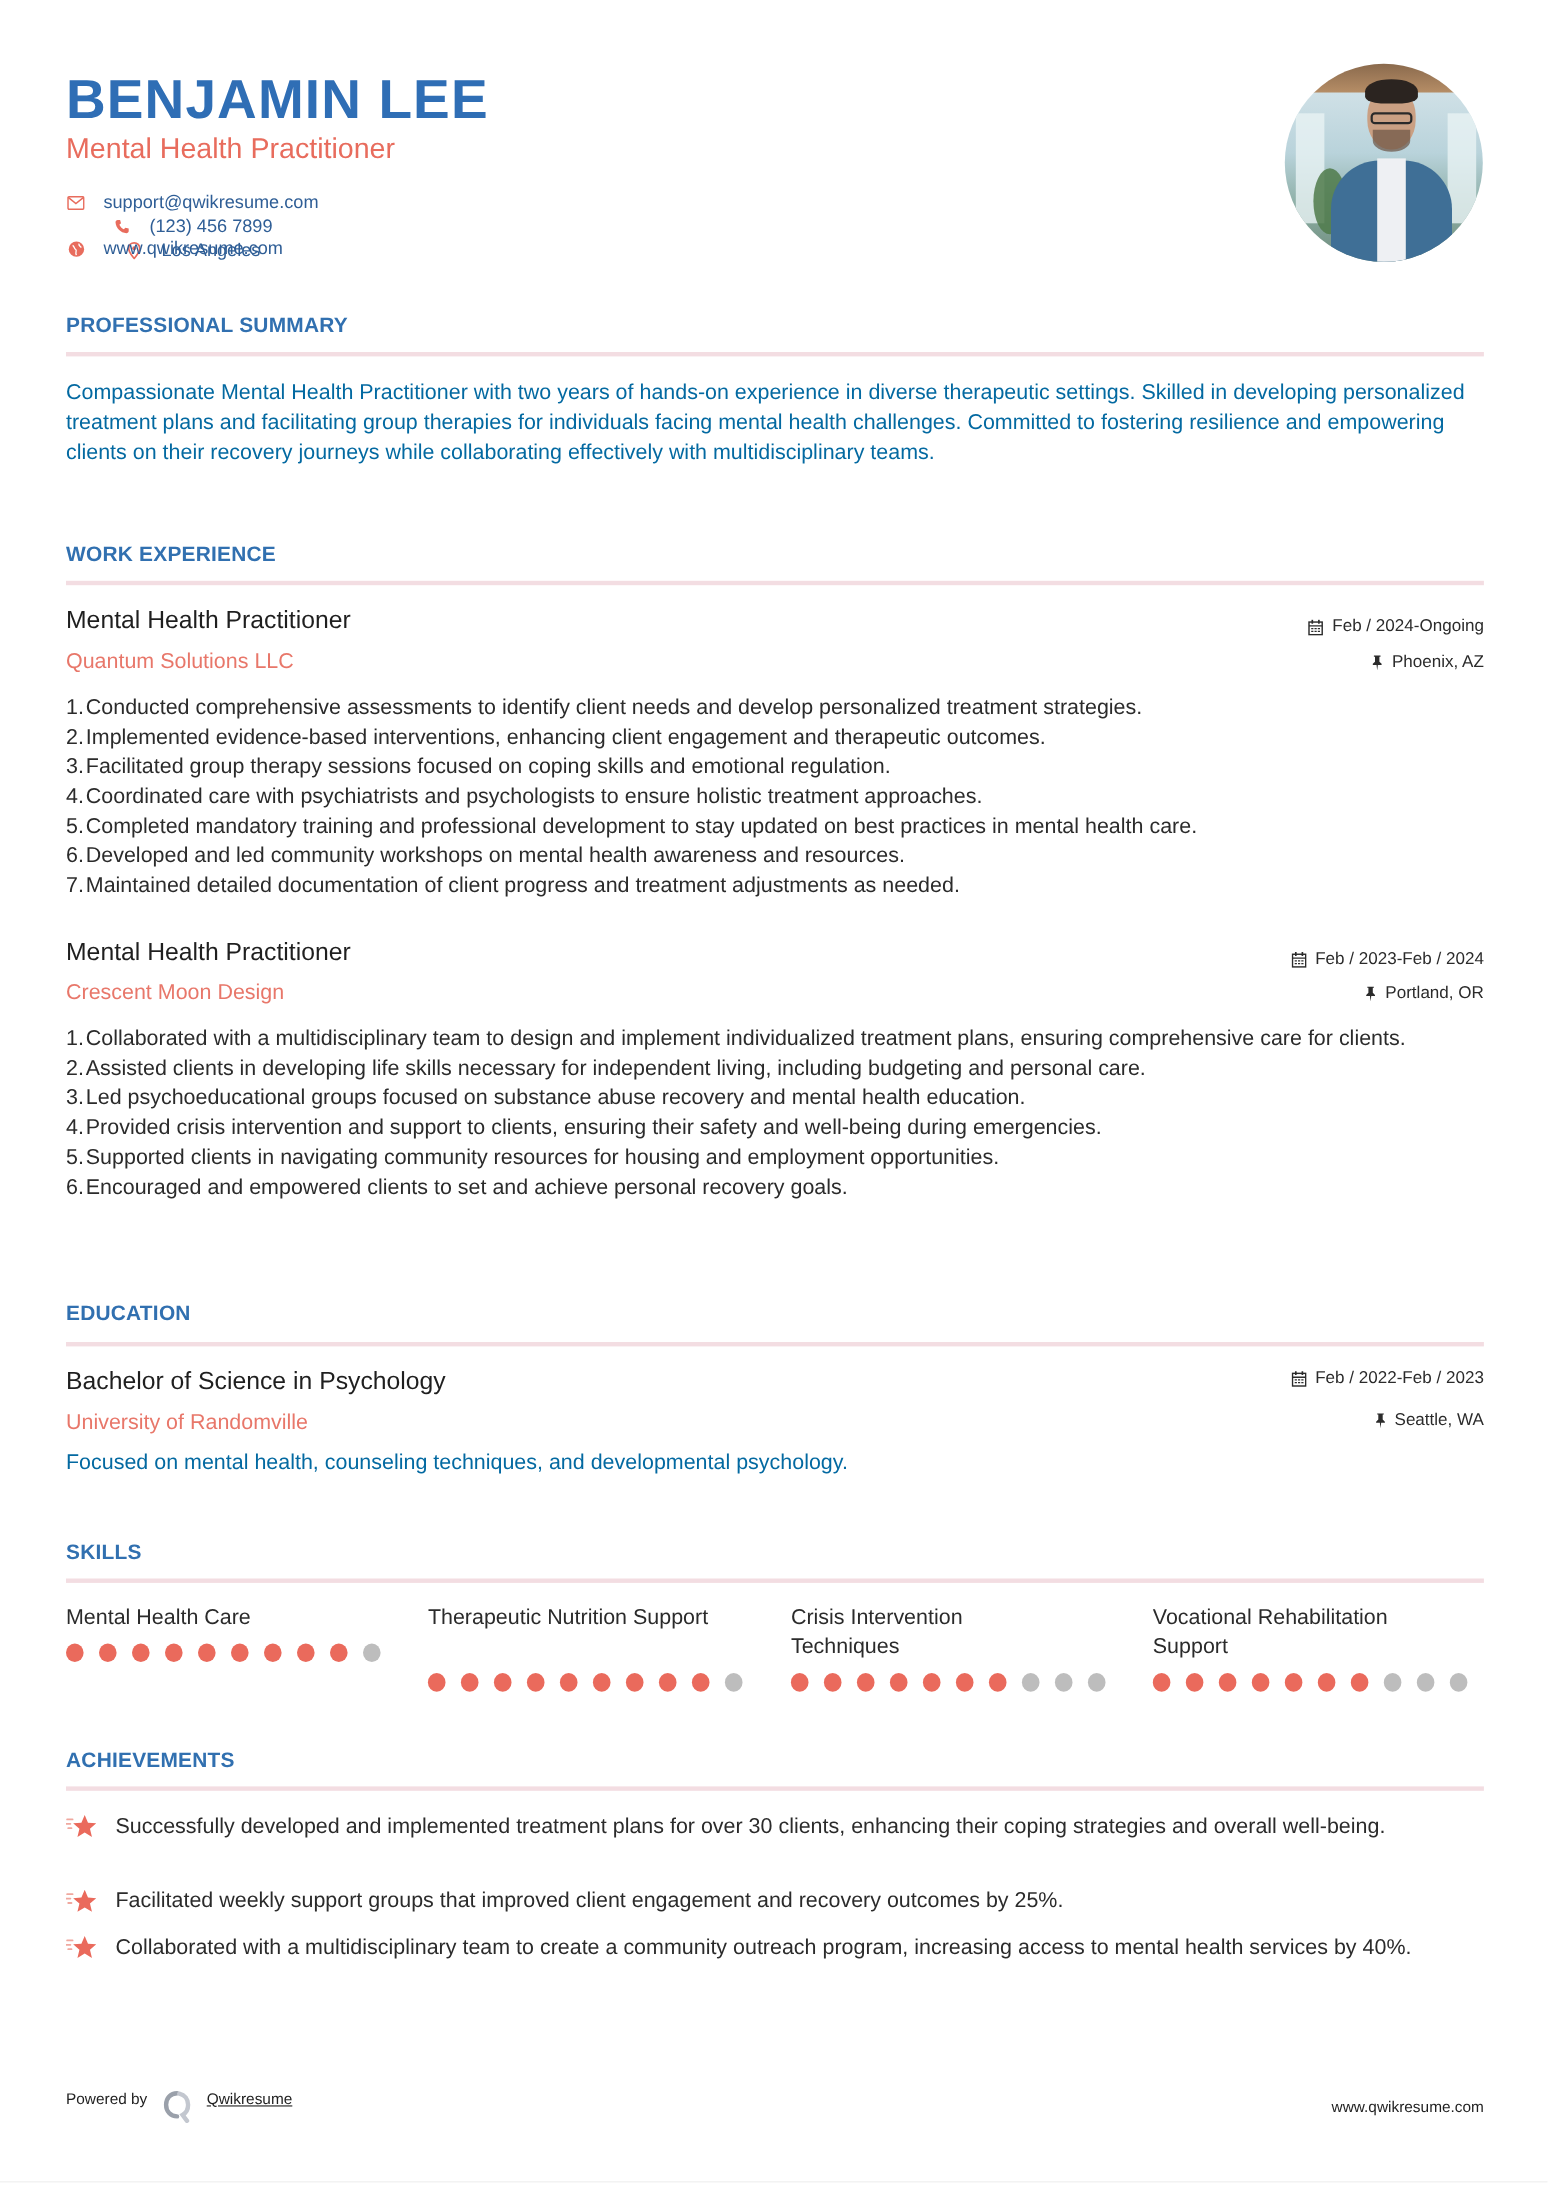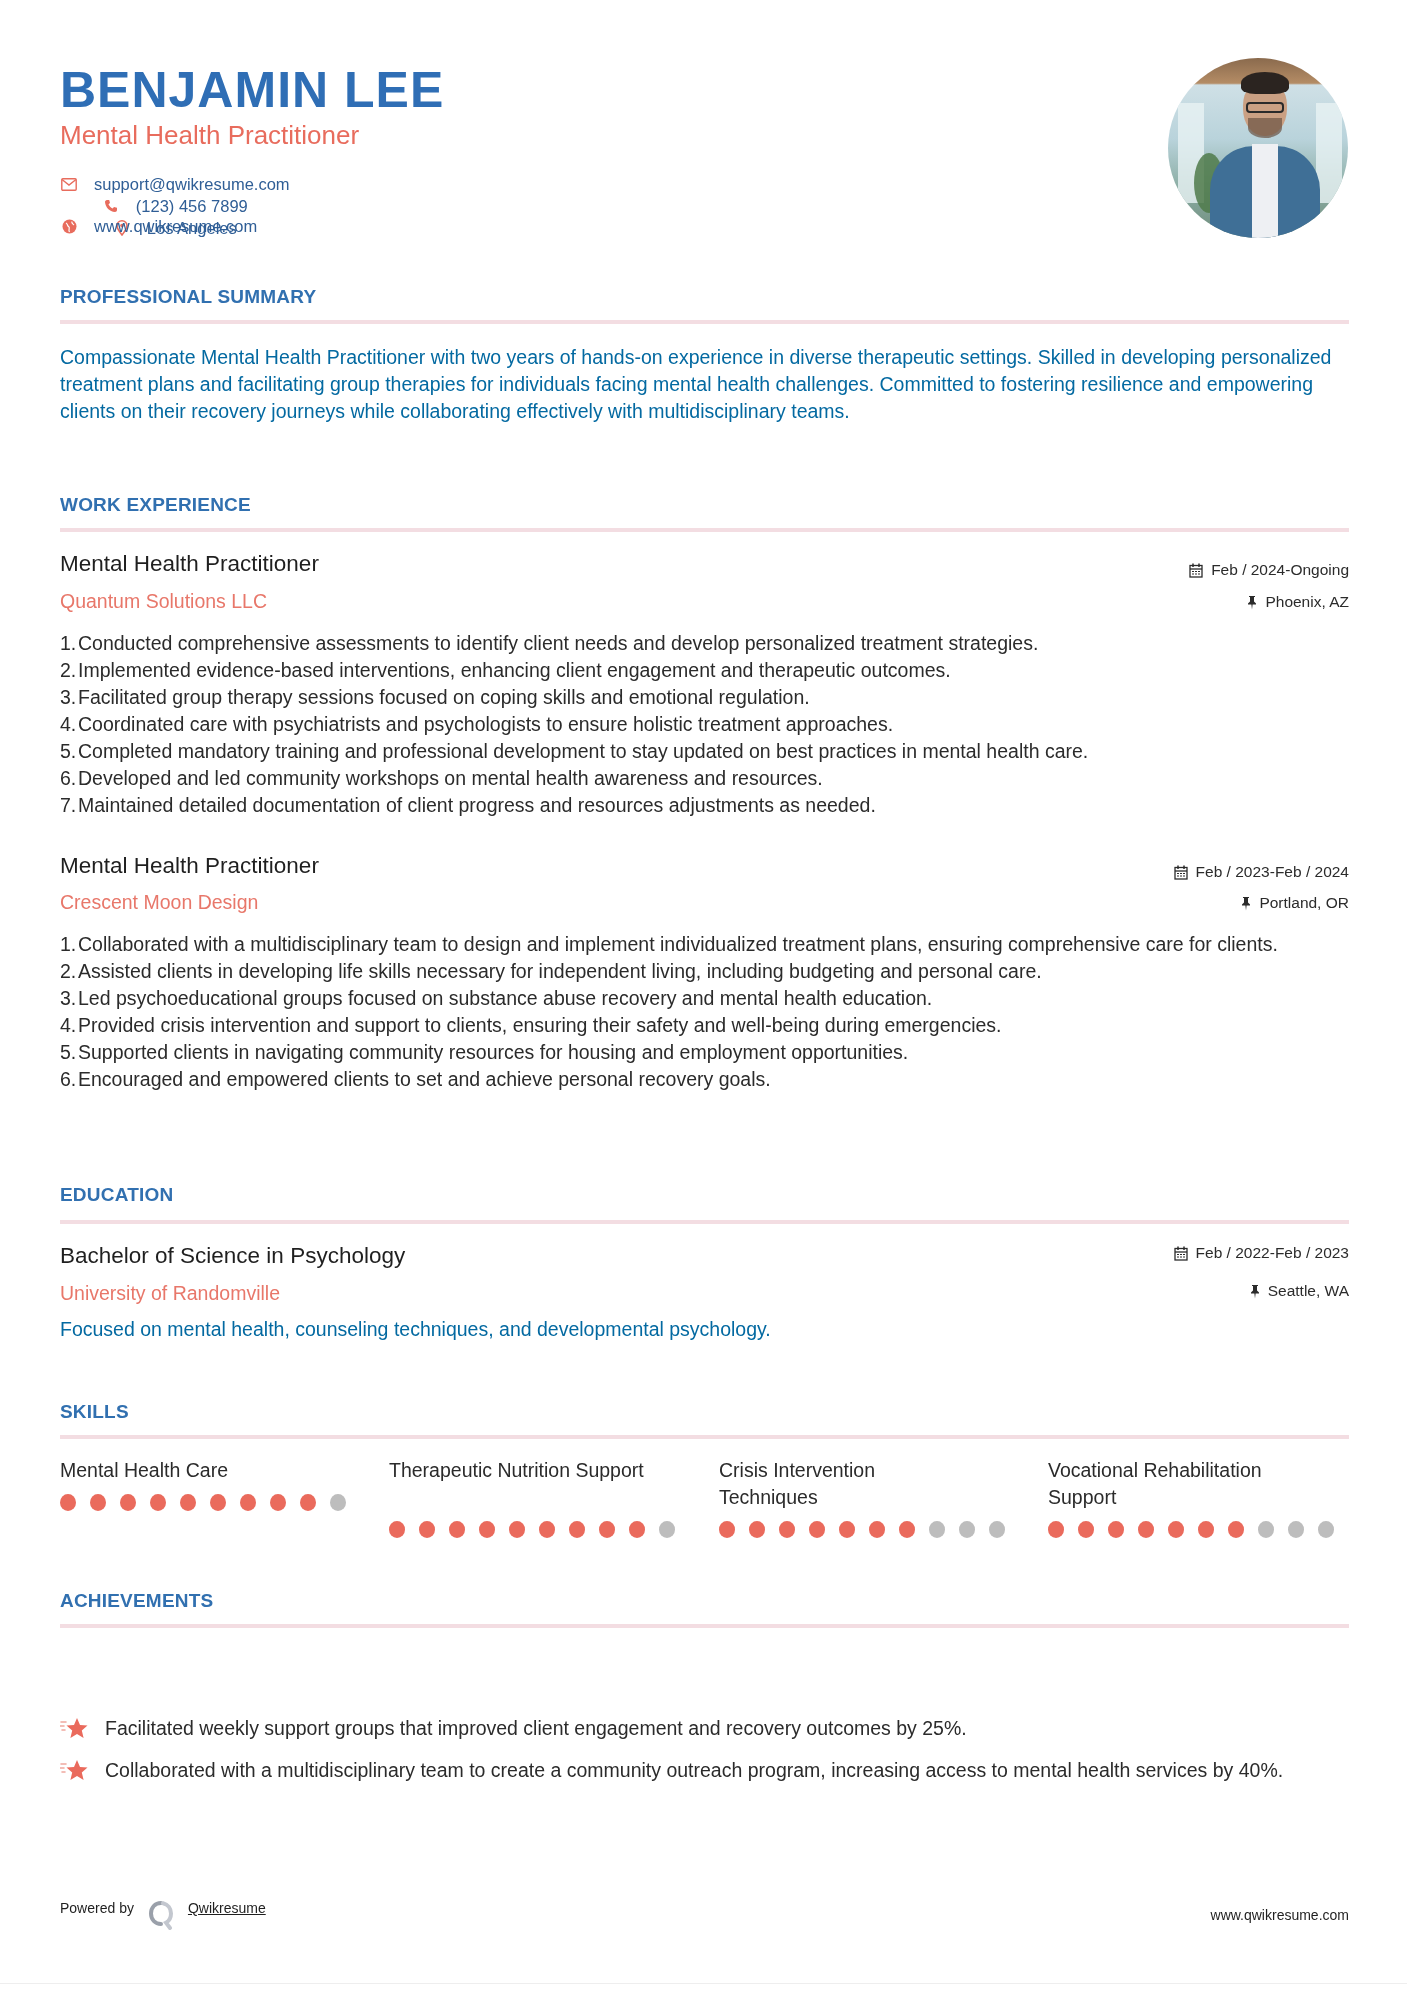--- a/index.html
+++ b/index.html
@@ -171,21 +171,21 @@
     <li>
         <span class="num">5.</span>
         <span class="txt">Completed mandatory training and professional development to stay updated on best practices in mental health care.</span>
       </li>
     <li>
         <span class="num">6.</span>
         <span class="txt">Developed and led community workshops on mental health awareness and resources.</span>
       </li>
     <li>
         <span class="num">7.</span>
-        <span class="txt">Maintained detailed documentation of client progress and resources adjustments as needed.</span>
+        <span class="txt">Maintained detailed documentation of client progress and treatment adjustments as needed.</span>
       </li>
   </ol>
 
   <div class="job-title" style="top:852px">Mental Health Practitioner</div>
   <div class="meta" style="top:862px">
     <span class="m-icon">
       <svg width="14" height="15" viewBox="0 0 14 15">
           <rect x="1" y="2.5" width="12" height="11.5" fill="none" stroke="#2b2b2b" stroke-width="1.3"></rect>
           <line x1="1" y1="6" x2="13" y2="6" stroke="#2b2b2b" stroke-width="1.3"></line>
           <line x1="4" y1="0.5" x2="4" y2="4" stroke="#2b2b2b" stroke-width="1.5"></line>
@@ -317,20 +317,29 @@
         <span class="dot on"></span>
         <span class="dot"></span>
         <span class="dot"></span>
         <span class="dot"></span>
       </div>
   </div>
 
   <div class="section-title" style="top:1586px">ACHIEVEMENTS</div>
   <div class="rule" style="top:1624px"></div>
 
+  <div class="ach" style="top:1647px">
+    <span class="a-icon">
+      <svg width="30" height="26" viewBox="0 0 30 26">
+          <path d="M1 6 h5 M0 10 h4 M2 14 h3" stroke="#f0a89f" stroke-width="1.6" stroke-linecap="round"></path>
+          <path d="M17 2 L20 9 L27.5 9.6 L21.8 14.4 L23.6 22 L17 18 L10.4 22 L12.2 14.4 L6.5 9.6 L14 9 Z" fill="#ea6a5c"></path>
+        </svg>
+    </span>
+    <span class="a-text">Successfully developed and implemented treatment plans for over 30 clients, enhancing their coping strategies and overall well-being.</span>
+  </div>
   <div class="ach" style="top:1715px">
     <span class="a-icon">
       <svg width="30" height="26" viewBox="0 0 30 26">
           <path d="M1 6 h5 M0 10 h4 M2 14 h3" stroke="#f0a89f" stroke-width="1.6" stroke-linecap="round"></path>
           <path d="M17 2 L20 9 L27.5 9.6 L21.8 14.4 L23.6 22 L17 18 L10.4 22 L12.2 14.4 L6.5 9.6 L14 9 Z" fill="#ea6a5c"></path>
         </svg>
     </span>
     <span class="a-text">Facilitated weekly support groups that improved client engagement and recovery outcomes by 25%.</span>
   </div>
   <div class="ach" style="top:1757px">

